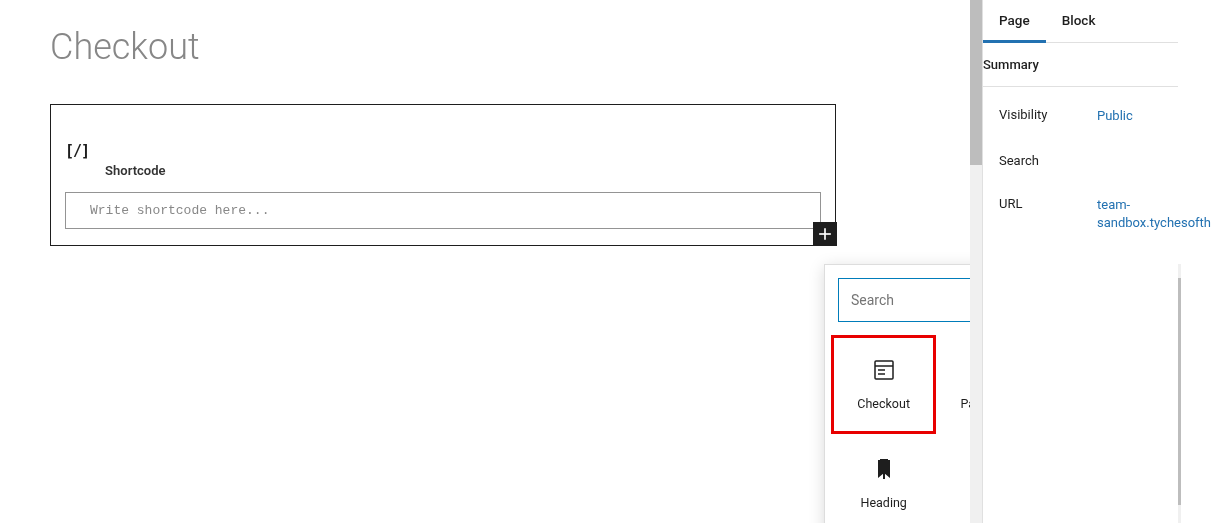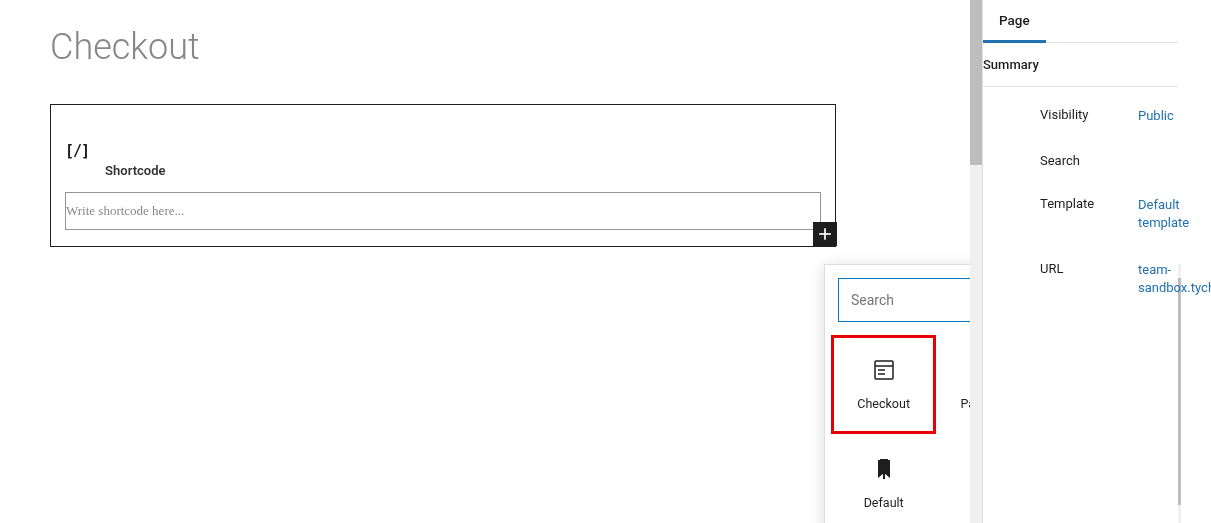--- a/index.html
+++ b/index.html
@@ -5,21 +5,21 @@
     * { box-sizing: border-box; margin: 0; padding: 0; }
     body { font-family: -apple-system, BlinkMacSystemFont, "Segoe UI", Roboto, sans-serif; font-size: 13px; color: #1e1e1e; background: #fff; width: 1211px; height: 523px; position: relative; overflow: hidden; }
     
     .editor-main { position: absolute; left: 0; top: 0; width: 965px; height: 523px; padding: 18px 50px; }
     .page-title { font-size: 36px; font-weight: 300; color: #878787; margin-bottom: 36px; margin-top: 8px; }
     
     .shortcode-block { border: 1px solid #1e1e1e; padding: 18px 14px 16px 14px; width: 786px; }
     .shortcode-header { display: flex; align-items: center; gap: 16px; margin-bottom: 14px; }
     .shortcode-icon { font-family: Consolas, monospace; font-size: 15px; font-weight: bold; letter-spacing: -1px; }
     .shortcode-label { font-size: 13px; font-weight: 600; color: #333; margin-top: 40px; }
-    .shortcode-input { width: 100%; border: 1px solid #949494; padding: 10px 0; font-size: 13px; color: #8b5cf6; background: #fff; outline: none; font-family: Liberation Serif, serif; }
+    .shortcode-input { width: 100%; border: 1px solid #949494; padding: 10px 24px; font-size: 13px; color: #8b5cf6; background: #fff; outline: none; font-family: Liberation Mono, monospace; }
     .shortcode-input::placeholder { color: #888; }
     
     .add-block-btn { position: absolute; left: 813px; top: 222px; width: 24px; height: 24px; background: #1e1e1e; color: #fff; display: flex; align-items: center; justify-content: center; cursor: pointer; }
     .add-block-btn svg { width: 20px; height: 20px; }
     
     .block-inserter { position: absolute; left: 824px; top: 264px; width: 330px; background: #fff; border: 1px solid #ddd; box-shadow: 0 3px 15px rgba(0,0,0,.15); }
     .search-wrap { padding: 13px; }
     .search-box { display: flex; align-items: center; border: 1.5px solid #007cba; padding: 0 12px; height: 44px; }
     .search-input { flex: 1; border: none; outline: none; font-size: 14px; color: #757575; font-family: inherit; }
     .search-input::placeholder { color: #757575; }
@@ -33,21 +33,21 @@
     
     .sidebar-scroll { position: absolute; left: 970px; top: 0; width: 12px; height: 523px; background: #f0f0f0; }
     .sidebar-thumb { position: absolute; left: 970px; top: 0; width: 12px; height: 165px; background: #bdbdbd; }
 
     .right-panel { position: absolute; left: 982px; top: 0; width: 196px; height: 523px; background: #fff; border-left: 1px solid #e0e0e0; }
     .panel-tabs { display: flex; border-bottom: 1px solid #e0e0e0; }
     .panel-tab { padding: 12px 16px; font-size: 13.5px; color: #1e1e1e; cursor: pointer; font-weight: 500;}
     .panel-tab.active { border-bottom: 3px solid #2271b1; margin-bottom: -1px; }
     
     .panel-section-title { padding: 14px 16px 14px 0; font-size: 13px; font-weight: 500; border-bottom: 1px solid #e0e0e0; }
-    .panel-body { padding: 6px 16px 0 16px; margin-left: 41px; }
+    .panel-body { padding: 6px 16px 0 16px; }
     .summary-row { display: flex; padding: 14px 0; font-size: 13px; align-items: flex-start; }
     .summary-label { width: 98px; color: #1e1e1e; flex-shrink: 0; }
     .summary-value { color: #2271b1; font-size: 13px; line-height: 1.4; }
     
     .inserter-scroll-track { position: absolute; left: 1167px; top: 264px; width: 14px; height: 259px; background: #f0f0f0; }
     .inserter-scroll-thumb { position: absolute; top: 14px; width: 14px; height: 227px; background: #bdbdbd; }
     .inserter-scroll-arrow { position: absolute; width: 14px; height: 14px; display:flex; align-items:center; justify-content:center; font-size:8px; color:#777; }
   </style>
 </head>
 <body>
@@ -108,21 +108,21 @@
       <svg viewBox="0 0 24 24" fill="#1e1e1e">
           <path d="M6 3h3v18H6zM15 3h3v18h-3zM6 3h12v3H6zM6 18h12v3H6z" fill="none"></path>
           <path d="M7 3l5 9 5-9v2l-4 7v9h-2v-9L7 5z"></path>
           <rect x="8" y="2" width="8" height="3"></rect>
           <rect x="11" y="2" width="2" height="20"></rect>
         </svg>
       <svg style="position:absolute" width="0" height="0"></svg>
       <svg viewBox="0 0 24 24" fill="#1e1e1e" style="margin-top:-38px">
           <path d="M6 3h12v18l-6-5-6 5z"></path>
         </svg>
-      <span class="block-item-label">Default</span>
+      <span class="block-item-label">Heading</span>
     </div>
     <div class="block-item">
       <svg viewBox="0 0 24 24" fill="none" stroke="#1e1e1e" stroke-width="1.5">
           <rect x="3" y="7" width="14" height="13" rx="1"></rect>
           <path d="M7 7V4h14v13h-4"></path>
           <path d="M3 17l4-4 3 3 3-3 4 4"></path>
         </svg>
       <span class="block-item-label">Gallery</span>
     </div>
     <div class="block-item">
@@ -144,32 +144,29 @@
   <div class="inserter-scroll-thumb"></div>
   <div class="inserter-scroll-arrow" style="bottom:0">▼</div>
 </div>
 
 <div class="sidebar-scroll"></div>
 <div class="sidebar-thumb"></div>
 
 <div class="right-panel">
   <div class="panel-tabs">
     <div class="panel-tab active">Page</div>
+    <div class="panel-tab">Block</div>
   </div>
   <div class="panel-section-title">Summary</div>
   <div class="panel-body">
     <div class="summary-row">
       <span class="summary-label">Visibility</span>
       <span class="summary-value">Public</span>
     </div>
     <div class="summary-row">
       <span class="summary-label">Search</span>
     </div>
     <div class="summary-row">
-      <span class="summary-label">Template</span>
-      <span class="summary-value">Default template</span>
-    </div>
-    <div class="summary-row">
       <span class="summary-label">URL</span>
       <span class="summary-value">team-sandbox.tychesofthal/cl</span>
     </div>
   </div>
 </div>
 
 </body></html>

